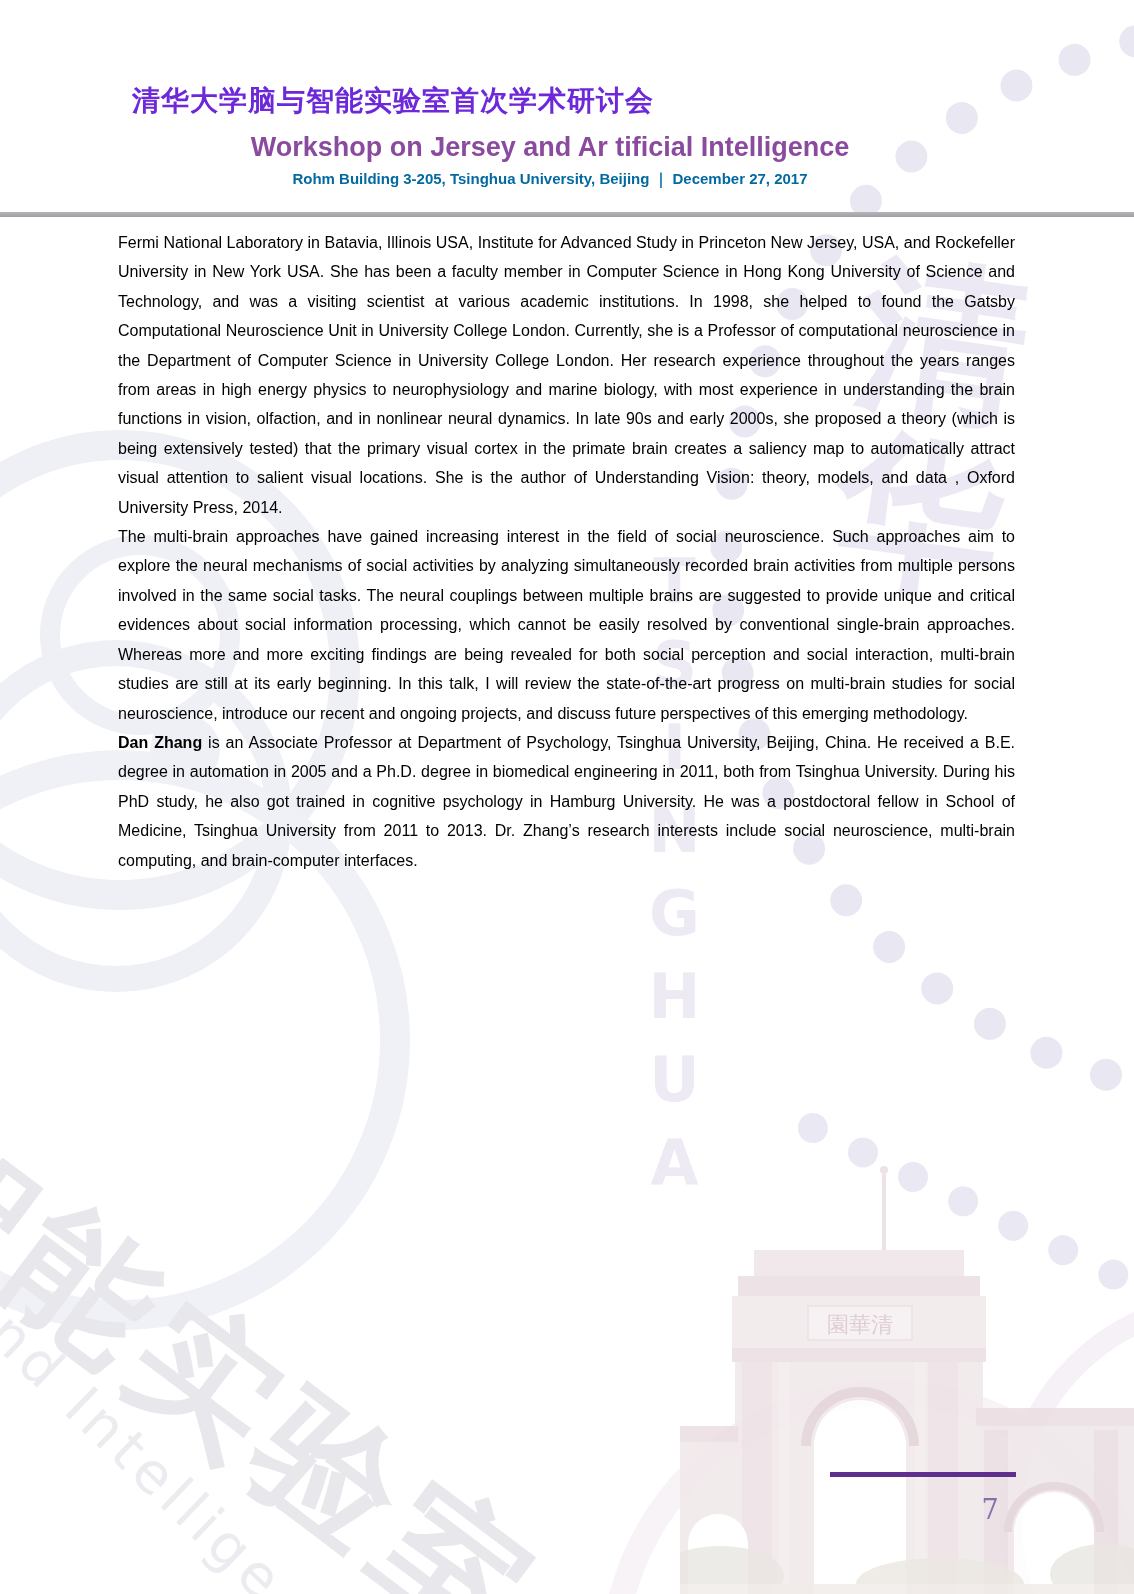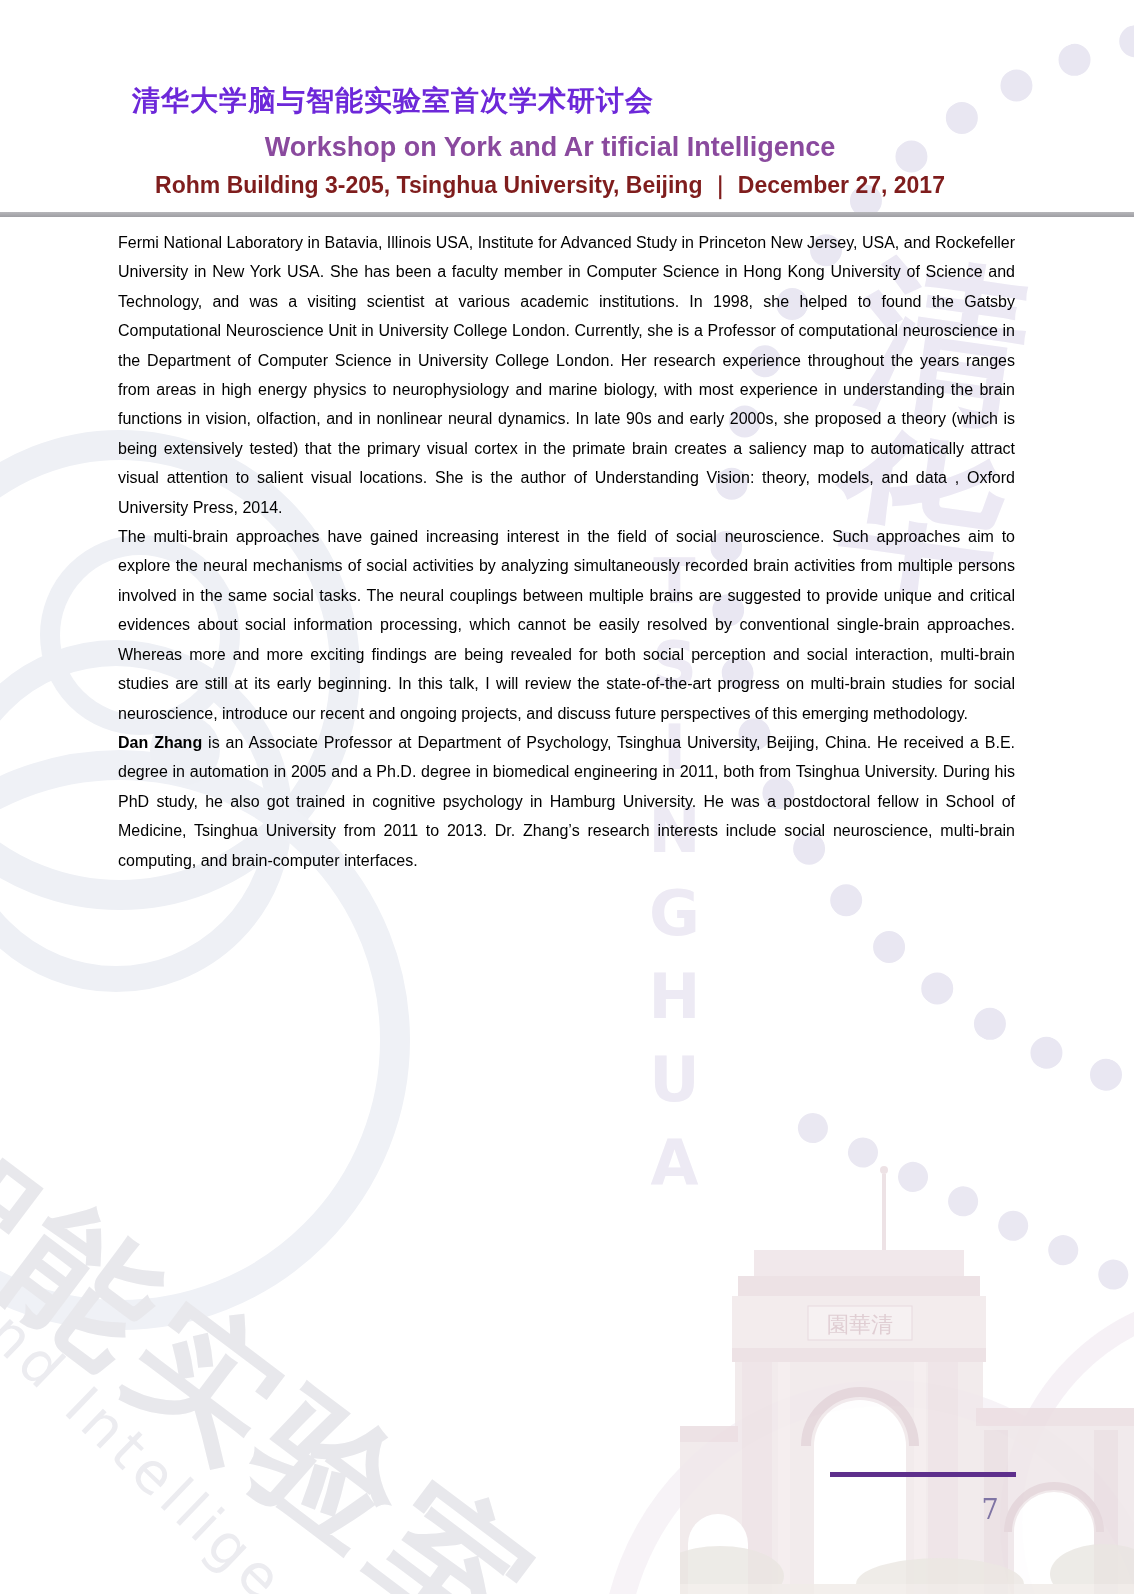--- a/index.html
+++ b/index.html
@@ -40,21 +40,21 @@
   .wm-en{position:absolute;left:-8px;top:1272px;font-size:56px;color:#ececf0;
     transform:rotate(44deg);transform-origin:0 0;letter-spacing:6px;white-space:nowrap;
     font-family:"DejaVu Sans", sans-serif;}
   .wm-gate{position:absolute;left:680px;top:1140px;}
   
   .title-zh{position:absolute;left:116px;top:82px;font-size:28px;font-weight:bold;
     color:#6d28d9;letter-spacing:1px;margin-left:16px;}
   .title-en{position:absolute;left:100px;top:132px;width:900px;text-align:center;
     font-size:27px;font-weight:bold;color:#8a4a9e;}
   .venue{position:absolute;left:100px;top:170px;width:900px;text-align:center;
-    font-size:23px;font-weight:bold;color:#7f1d1d;}
+    font-size:15px;font-weight:bold;color:#0369a1;}
   .divider{position:absolute;left:0;top:212px;width:1134px;height:5px;
     background:linear-gradient(#b6b6ba,#9e9ea3);}
   
   .body-text{position:absolute;left:118px;top:228px;width:897px;
     color:#000000;font-size:16px;line-height:29.4px;}
   .body-text p{margin:0;text-align:justify;}
   .heading-block{margin-top:29px;font-weight:bold;}
   .heading-block div{text-align:left;}
   
   .footer-rule{position:absolute;left:830px;top:1472px;width:186px;height:5px;
@@ -131,21 +131,21 @@
           <ellipse cx="260" cy="444" rx="84" ry="26" fill="#eae6e0"></ellipse>
           <ellipse cx="424" cy="434" rx="54" ry="30" fill="#e8e4df"></ellipse>
           <rect x="0" y="444" width="454" height="10" fill="#f0ebe7"></rect>
         </g>
       </g>
     </svg>
   </div>
 
   <div>
     <div class="title-zh">清华大学脑与智能实验室首次学术研讨会</div>
-    <div class="title-en">Workshop on York and Ar tificial Intelligence</div>
+    <div class="title-en">Workshop on Jersey and Ar tificial Intelligence</div>
     <div class="venue">Rohm Building 3-205, Tsinghua University, Beijing ｜ December 27, 2017</div>
     <div class="divider"></div>
   </div>
 
   <div class="body-text">
     <p>Fermi National Laboratory in Batavia, Illinois USA, Institute for Advanced Study in Princeton New Jersey, USA, and Rockefeller University in New York USA. She has been a faculty member in Computer Science in Hong Kong University of Science and Technology, and was a visiting scientist at various academic institutions. In 1998, she helped to found the Gatsby Computational Neuroscience Unit in University College London. Currently, she is a Professor of computational neuroscience in the Department of Computer Science in University College London. Her research experience throughout the years ranges from areas in high energy physics to neurophysiology and marine biology, with most experience in understanding the brain functions in vision, olfaction, and in nonlinear neural dynamics. In late 90s and early 2000s, she proposed a theory (which is being extensively tested) that the primary visual cortex in the primate brain creates a saliency map to automatically attract visual attention to salient visual locations. She is the author of Understanding Vision: theory, models, and data , Oxford University Press, 2014.</p>
 
 
     <p>The multi-brain approaches have gained increasing interest in the field of social neuroscience. Such approaches aim to explore the neural mechanisms of social activities by analyzing simultaneously recorded brain activities from multiple persons involved in the same social tasks. The neural couplings between multiple brains are suggested to provide unique and critical evidences about social information processing, which cannot be easily resolved by conventional single-brain approaches. Whereas more and more exciting findings are being revealed for both social perception and social interaction, multi-brain studies are still at its early beginning. In this talk, I will review the state-of-the-art progress on multi-brain studies for social neuroscience, introduce our recent and ongoing projects, and discuss future perspectives of this emerging methodology.</p>
 

